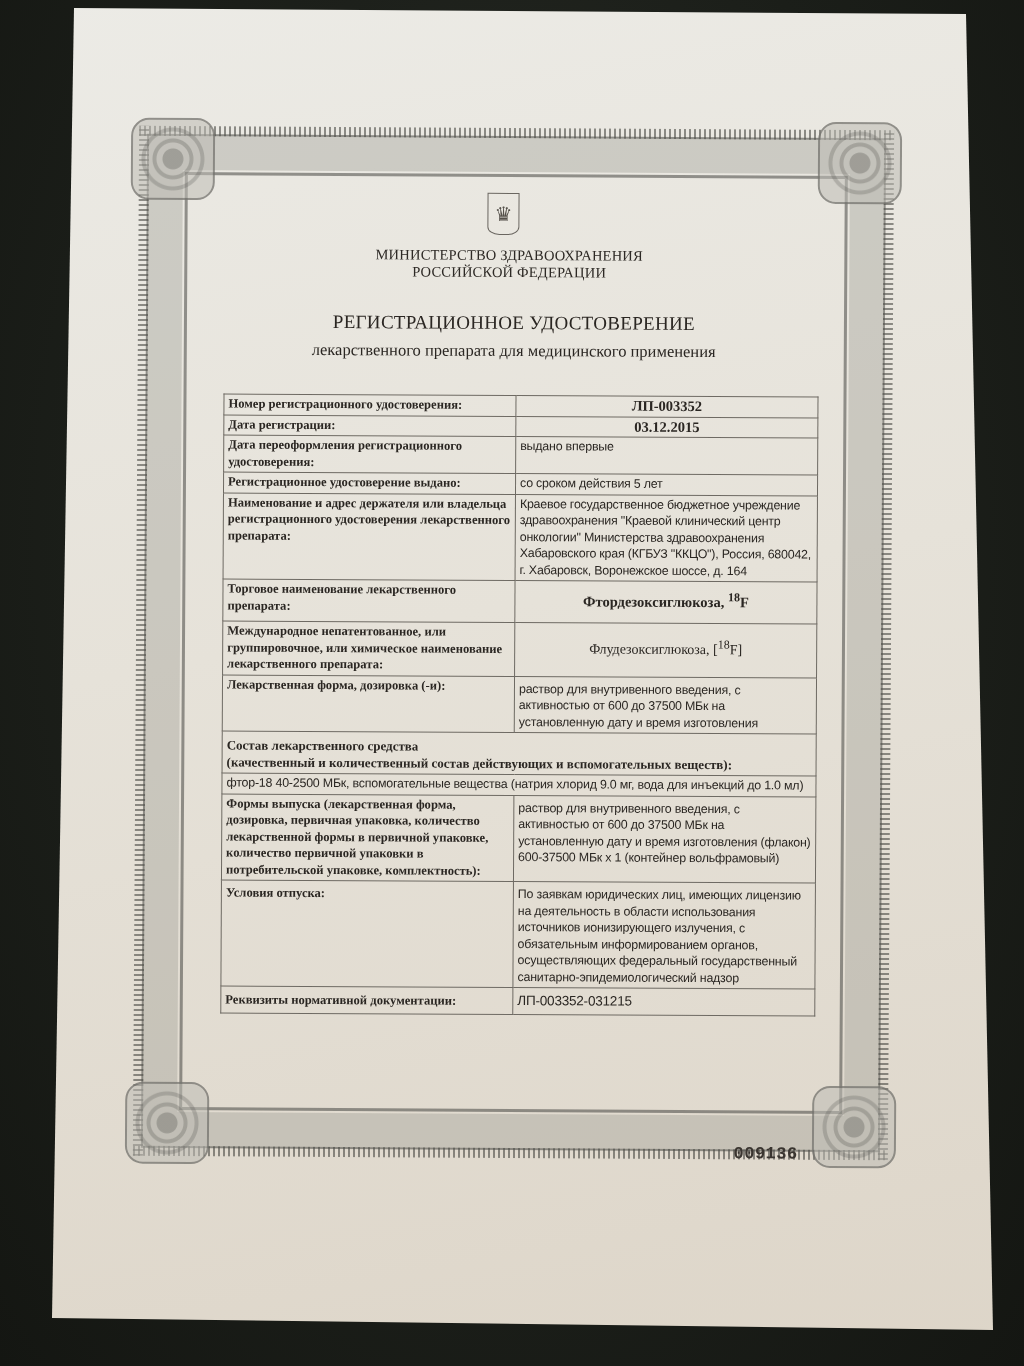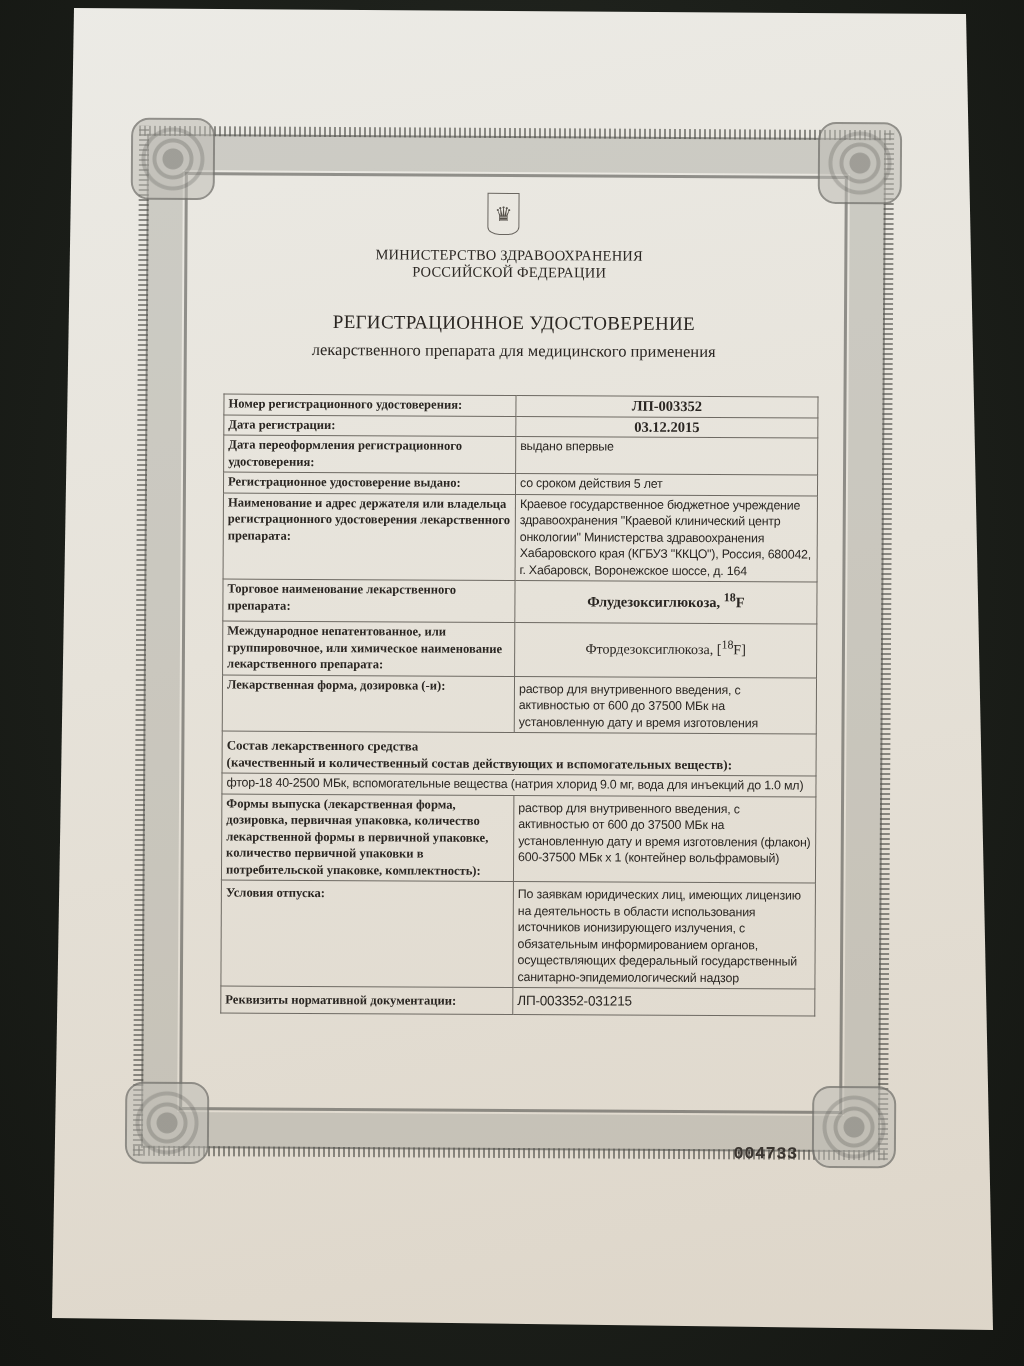--- a/index.html
+++ b/index.html
@@ -141,27 +141,27 @@
       <td class="k">Регистрационное удостоверение выдано:</td>
       <td class="v">со сроком действия 5 лет</td>
     </tr>
     <tr>
       <td class="k">Наименование и адрес держателя или владельца регистрационного удостоверения лекарственного препарата:</td>
       <td class="v">Краевое государственное бюджетное учреждение здравоохранения "Краевой клинический центр онкологии" Министерства здравоохранения Хабаровского края (КГБУЗ "ККЦО"), Россия, 680042, г. Хабаровск, Воронежское шоссе, д. 164</td>
     </tr>
     <tr style="height:42px">
       <td class="k">Торговое наименование лекарственного препарата:</td>
       <td class="v center-bold" style="vertical-align:middle">
-        <span>Флудезоксиглюкоза, </span><sup>18</sup><span>F</span>
+        <span>Фтордезоксиглюкоза, </span><sup>18</sup><span>F</span>
       </td>
     </tr>
     <tr>
       <td class="k">Международное непатентованное, или группировочное, или химическое наименование лекарственного препарата:</td>
       <td class="v center">
-        <span>Фтордезоксиглюкоза, [</span><sup>18</sup><span>F]</span>
+        <span>Флудезоксиглюкоза, [</span><sup>18</sup><span>F]</span>
       </td>
     </tr>
     <tr>
       <td class="k">Лекарственная форма, дозировка (-и):</td>
       <td class="v" style="padding-top:4px">раствор для внутривенного введения, с активностью от 600 до 37500 МБк на установленную дату и время изготовления</td>
     </tr>
     <tr>
       <td class="full" colspan="2" style="padding-top:6px">
         <div class="full-head">Состав лекарственного средства</div>
         <div class="full-head">(качественный и количественный состав действующих и вспомогательных веществ):</div>
@@ -180,14 +180,14 @@
       <td class="k" style="padding-top:4px">Условия отпуска:</td>
       <td class="v" style="padding-top:4px">По заявкам юридических лиц, имеющих лицензию на деятельность в области использования источников ионизирующего излучения, с обязательным информированием органов, осуществляющих федеральный государственный санитарно-эпидемиологический надзор</td>
     </tr>
     <tr>
       <td class="k" style="padding-top:5px;padding-bottom:4px">Реквизиты нормативной документации:</td>
       <td class="v" style="padding-top:5px;font-size:13.5px">ЛП-003352-031215</td>
     </tr>
   </tbody>
     </table>
 
-  <div class="serial">004733</div>
+  <div class="serial">009136</div>
 </div>
 
 </body></html>

